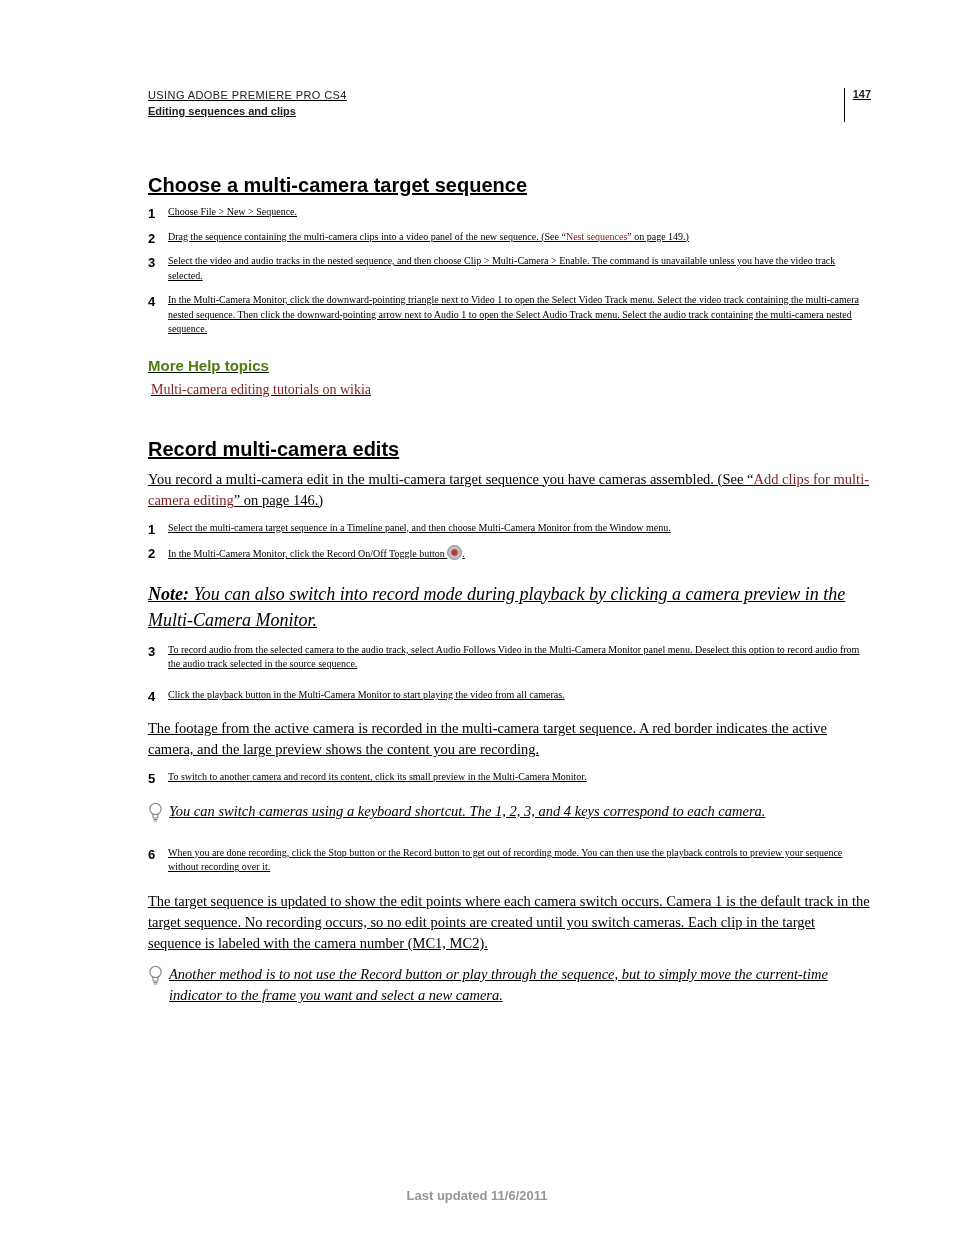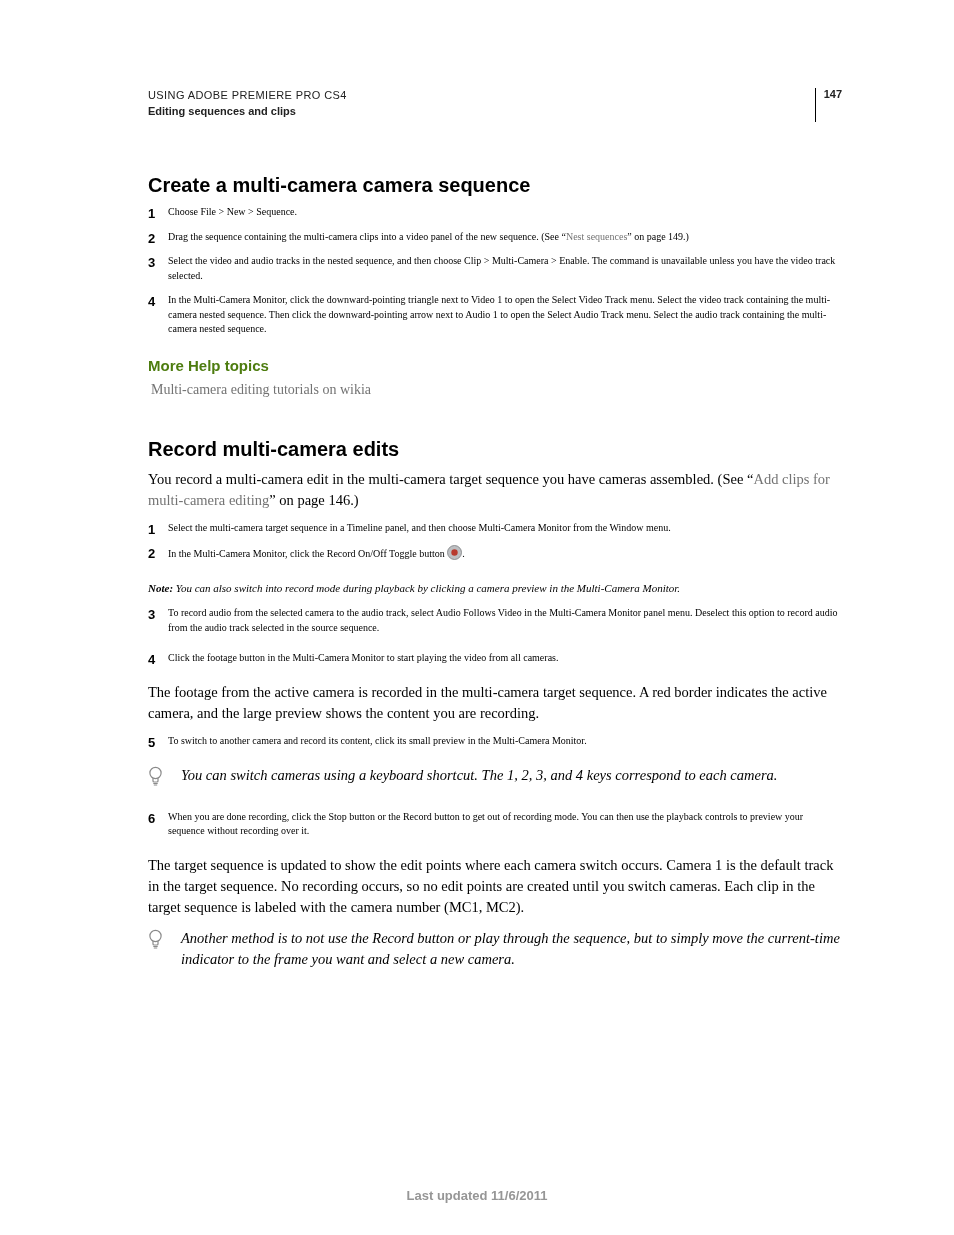--- a/index.html
+++ b/index.html
@@ -7,21 +7,22 @@
     padding: 0;
     font-family: "Minion Pro", Georgia, "Times New Roman", serif;
     color: #000;
     background: #fff;
   }
   .page {
     width: 954px;
     height: 1235px;
     position: relative;
     box-sizing: border-box;
-    padding: 88px 112px 0 148px;
+    padding: 88px 83px 0 148px;
+    text-decoration: underline;
   }
   .header {
     display: flex;
     justify-content: space-between;
     align-items: flex-start;
     margin-bottom: 52px;
   }
   .header-left {
     font-family: "Myriad Pro", Arial, sans-serif;
     font-size: 11px;
@@ -73,44 +74,44 @@
     font-size: 13px;
   }
   .h3 {
     font-family: "Myriad Pro", Arial, sans-serif;
     font-weight: bold;
     font-size: 15px;
     margin: 20px 0 8px 0;
     color: #4d7c0f;
   }
   .link {
-    color: #737373;
+    color: #7f1d1d;
     text-decoration: none;
   }
   .body-para {
     font-size: 14.5px;
     line-height: 1.45;
     margin: 0 0 10px 0;
   }
   .note {
-    font-size: 11px;
+    font-size: 18px;
     line-height: 1.45;
     margin: 11px 0 10px 0;
   }
   .note .note-label {
     font-style: italic;
     font-weight: bold;
   }
   .note .note-body {
     font-style: italic;
   }
   .tip {
     display: flex;
     align-items: flex-start;
-    gap: 18px;
+    gap: 6px;
     margin: 4px 0 18px 0;
   }
   .tip .tip-body {
     font-style: italic;
     font-size: 14.5px;
     line-height: 1.45;
   }
   .bulb-icon {
     flex-shrink: 0;
     margin-top: 1px;
@@ -144,21 +145,21 @@
 <div class="page">
 
   <div class="header">
     <div class="header-left">
       <div class="doc-title">USING ADOBE PREMIERE PRO CS4</div>
       <div class="doc-section">Editing sequences and clips</div>
     </div>
     <div class="header-right">147</div>
   </div>
 
-  <h2 class="h2">Create a multi-camera camera sequence</h2>
+  <h2 class="h2">Choose a multi-camera target sequence</h2>
 
   <ol class="steps">
     <li><span>Choose File &gt; New &gt; Sequence.</span></li>
     <li>
       <span>Drag the sequence containing the multi-camera clips into a video panel of the new sequence. (See “</span><a class="link">Nest sequences</a><span>” on page 149.)</span>
     </li>
     <li><span>Select the video and audio tracks in the nested sequence, and then choose Clip &gt; Multi-Camera &gt; Enable. The command is unavailable unless you have the video track selected.</span></li>
     <li><span>In the Multi-Camera Monitor, click the downward-pointing triangle next to Video 1 to open the Select Video Track menu. Select the video track containing the multi-camera nested sequence. Then click the downward-pointing arrow next to Audio 1 to open the Select Audio Track menu. Select the audio track containing the multi-camera nested sequence.</span></li>
   </ol>
 
@@ -188,21 +189,21 @@
   <p class="note">
     <span class="note-label">Note: </span><span class="note-body">You can also switch into record mode during playback by clicking a camera preview in the Multi-Camera Monitor.</span>
   </p>
 
   <ol class="steps" start="3" style="counter-reset: step 2;">
     <li><span>To record audio from the selected camera to the audio track, select Audio Follows Video in the Multi-Camera Monitor panel menu. Deselect this option to record audio from the audio track selected in the source sequence.</span></li>
   </ol>
 
 
   <ol class="steps" start="4" style="counter-reset: step 3;">
-    <li><span>Click the footage button in the Multi-Camera Monitor to start playing the video from all cameras.</span></li>
+    <li><span>Click the playback button in the Multi-Camera Monitor to start playing the video from all cameras.</span></li>
   </ol>
 
   <p class="body-para">The footage from the active camera is recorded in the multi-camera target sequence. A red border indicates the active camera, and the large preview shows the content you are recording.</p>
 
   <ol class="steps" start="5" style="counter-reset: step 4;">
     <li><span>To switch to another camera and record its content, click its small preview in the Multi-Camera Monitor.</span></li>
   </ol>
 
   <div class="tip">
     <span class="bulb-icon">

